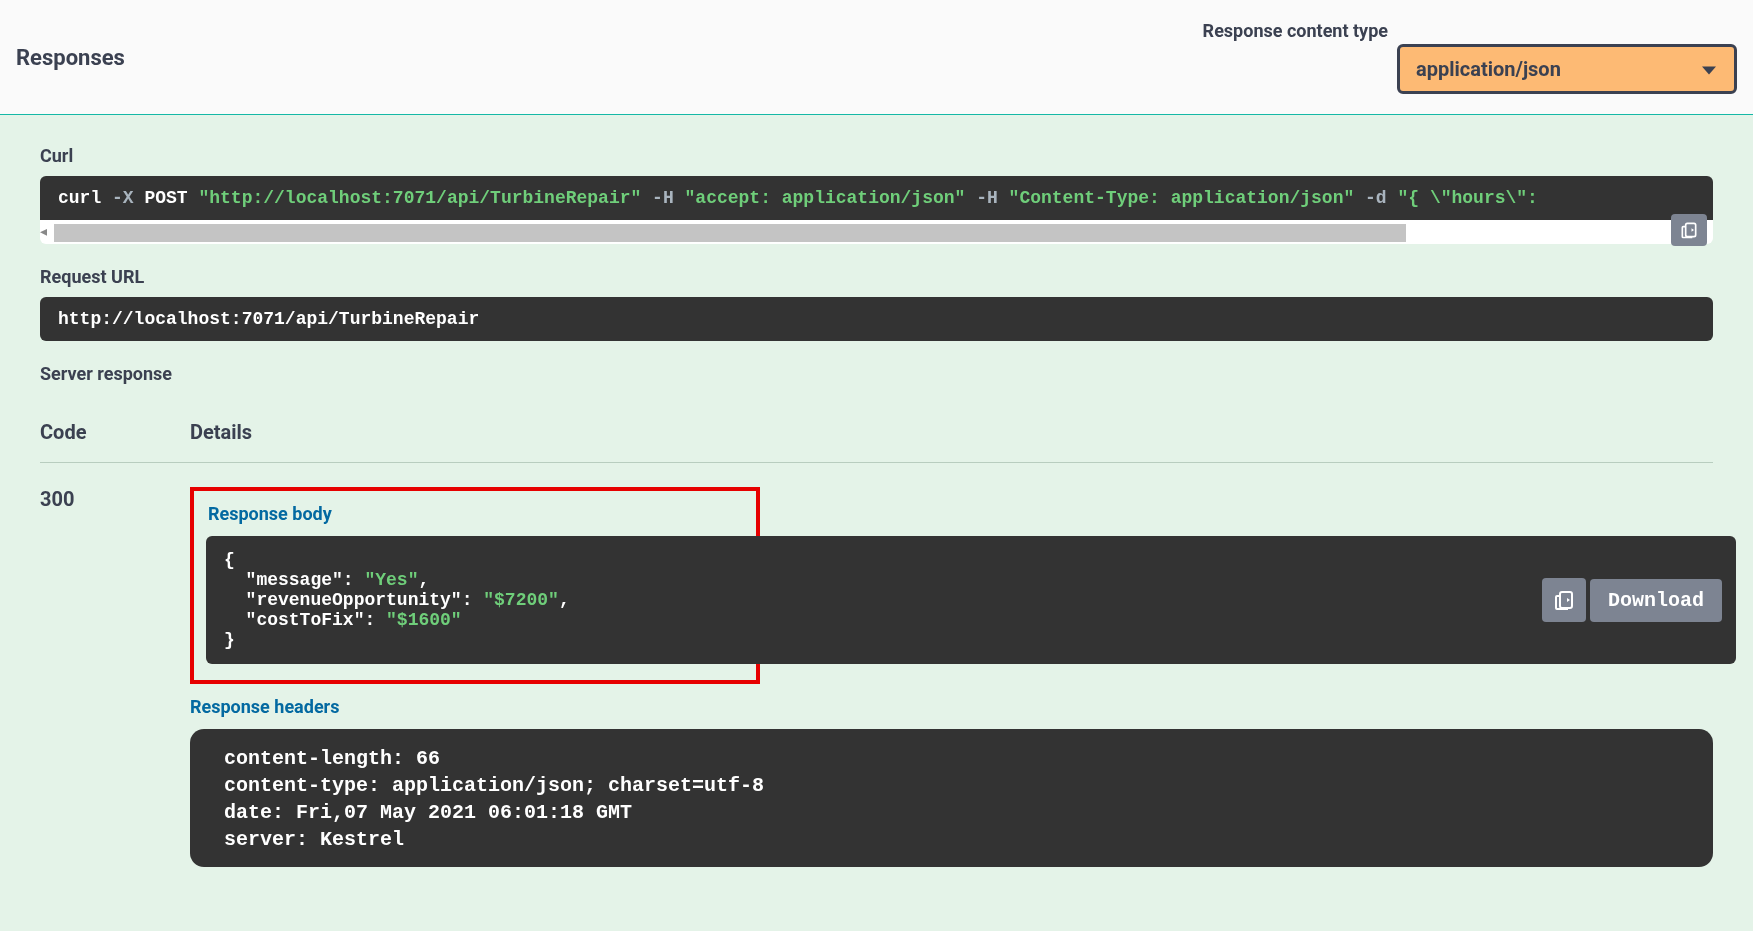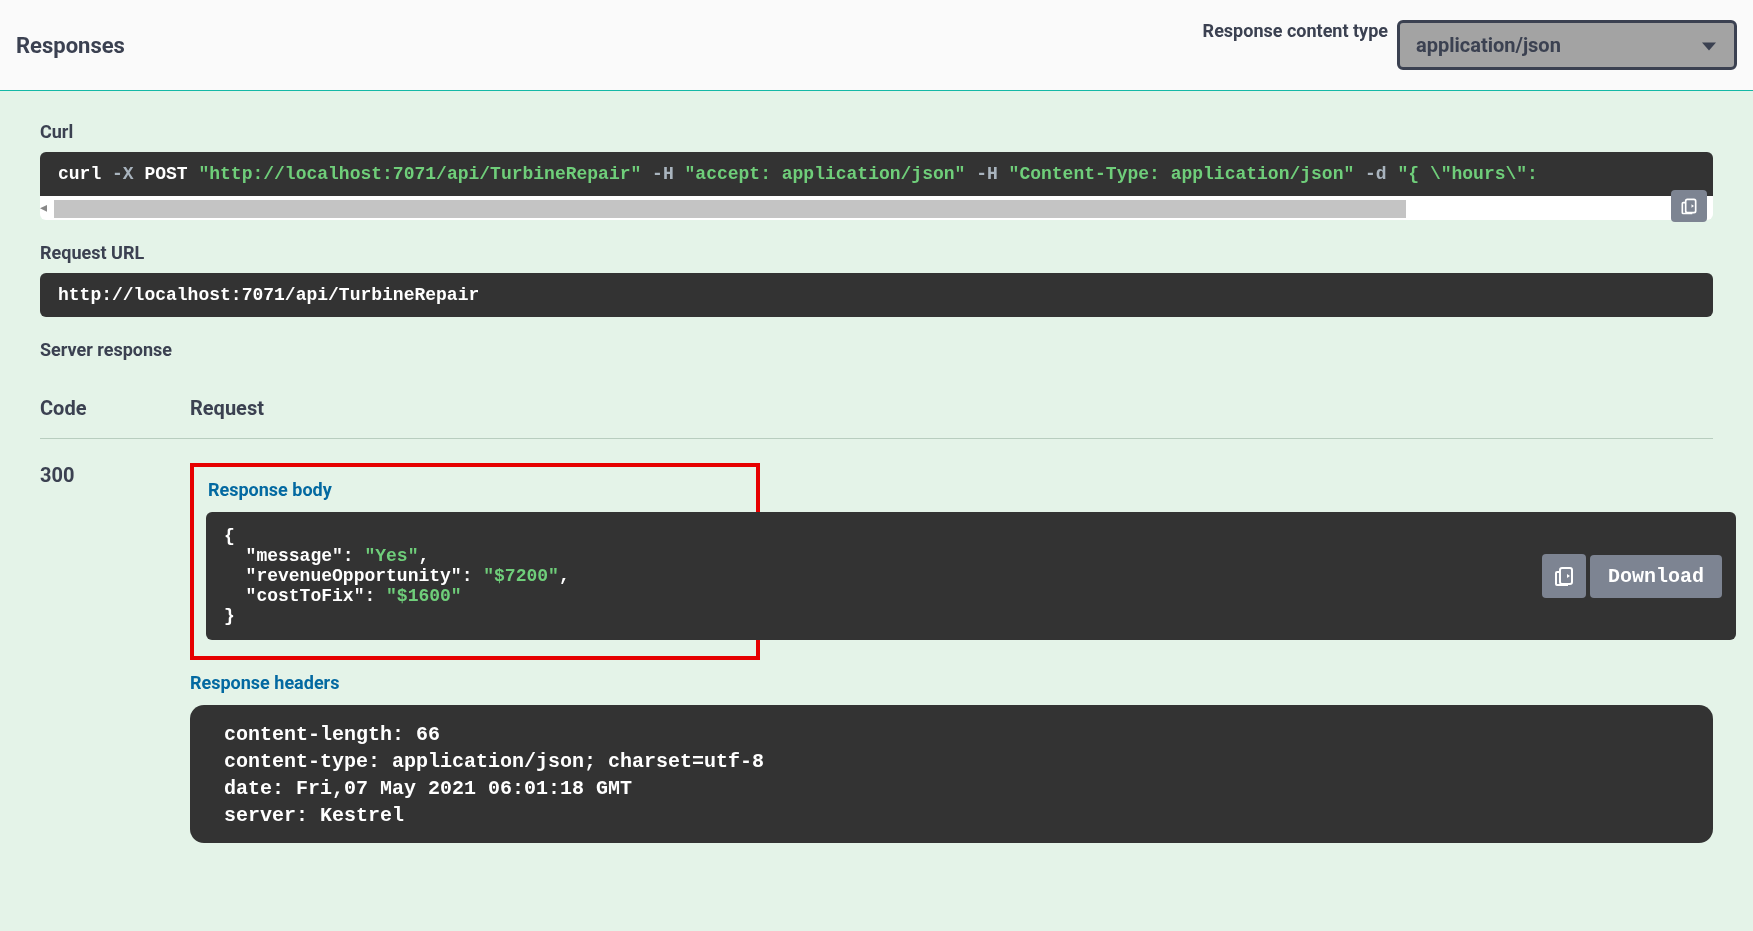--- a/index.html
+++ b/index.html
@@ -33,23 +33,24 @@
   color: #3b4151;
 }
 .content-type-select {
   position: relative;
   border: 3px solid #3b4151;
   border-radius: 6px;
   padding: 10px 60px 10px 16px;
   font-size: 20px;
   font-weight: 700;
   color: #3b4151;
-  background: #a3a3a3;
+  background: #fdba74;
   cursor: pointer;
   min-width: 340px;
+  margin-top: 24px;
 }
 .content-type-select::after {
   content: "";
   position: absolute;
   right: 18px;
   top: 50%;
   transform: translateY(-30%);
   border-left: 7px solid transparent;
   border-right: 7px solid transparent;
   border-top: 8px solid #3b4151;
@@ -228,21 +229,21 @@
 
   <div class="section-label">Request URL</div>
   <div class="dark-box request-url-box">
     <span>http://localhost:7071/api/TurbineRepair</span>
   </div>
 
   <div class="section-label">Server response</div>
 
   <div class="table-head">
     <div class="col-code">Code</div>
-    <div class="col-details">Request</div>
+    <div class="col-details">Details</div>
   </div>
 
   <div class="table-row">
     <div class="code-val">300</div>
     <div class="details-col">
 
       <div class="highlight-wrap">
         <div class="response-body-wrap">
           <div class="sub-label">Response body</div>
           <div class="response-body-box"><span class="tok-punct">{</span>

